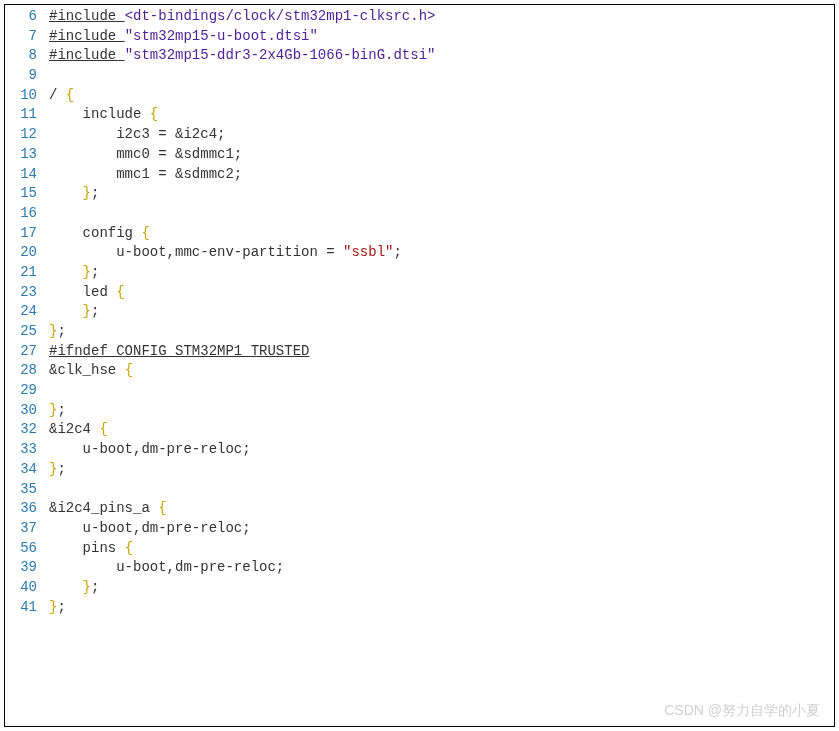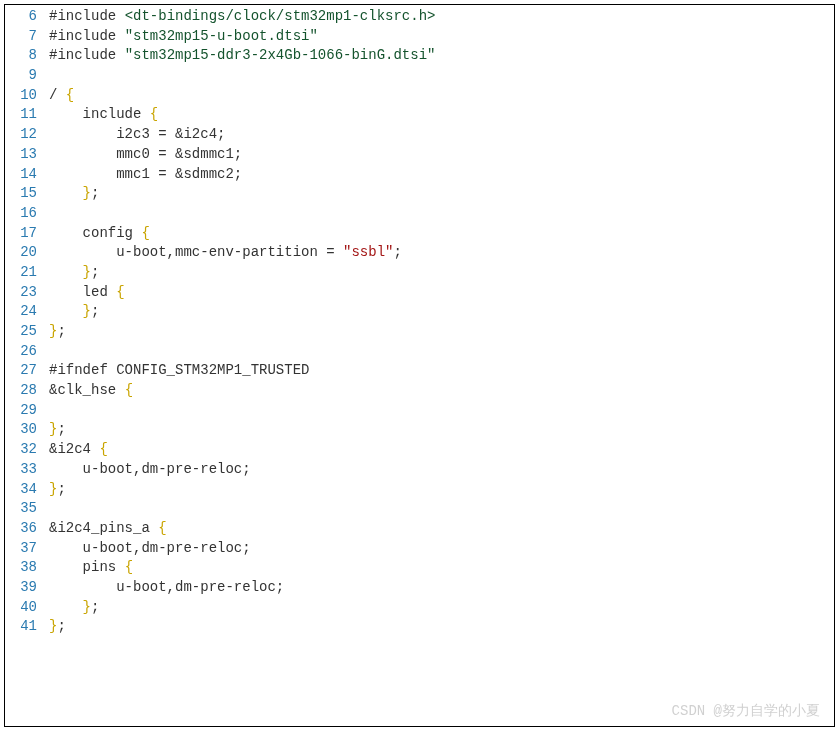--- a/index.html
+++ b/index.html
@@ -32,32 +32,32 @@
     width: 44px;
     text-align: right;
     padding-right: 12px;
     color: #2a7ab0;
     font-weight: 400;
     flex-shrink: 0;
   }
   .code {
     color: #333;
   }
-  .tok-pp   { color: #333; }
-  .tok-inc  { color: #14532d; }
+  .tok-pp   { color: #333; text-decoration: underline; }
+  .tok-inc  { color: #4c1d95; }
   .tok-str  { color: #a31515; }
   .tok-id   { color: #333; }
   .tok-punc { color: #333; }
   .tok-brace{ color: #c9a400; }
   .watermark {
     position: absolute;
     right: 14px;
     bottom: 6px;
     color: rgba(120,120,120,0.35);
-    font-family: Liberation Mono, monospace;
+    font-family: Liberation Sans, sans-serif;
     font-size: 14px;
     pointer-events: none;
   }
 </style>
 </head>
 <body>
 
 <div class="frame">
   <div class="code-area" id="code-area">
       <div class="line"><span class="gutter">6</span><span class="code"><span class="tok-pp">#include </span><span class="tok-inc">&lt;dt-bindings/clock/stm32mp1-clksrc.h&gt;</span></span></div>
@@ -70,30 +70,29 @@
       <div class="line"><span class="gutter">13</span><span class="code"><span class="tok-id">        mmc0 = &amp;sdmmc1;</span></span></div>
       <div class="line"><span class="gutter">14</span><span class="code"><span class="tok-id">        mmc1 = &amp;sdmmc2;</span></span></div>
       <div class="line"><span class="gutter">15</span><span class="code"><span class="tok-id">    </span><span class="tok-brace">}</span><span class="tok-punc">;</span></span></div>
       <div class="line"><span class="gutter">16</span><span class="code"></span></div>
       <div class="line"><span class="gutter">17</span><span class="code"><span class="tok-id">    config </span><span class="tok-brace">{</span></span></div>
       <div class="line"><span class="gutter">20</span><span class="code"><span class="tok-id">        u-boot,mmc-env-partition = </span><span class="tok-str">"ssbl"</span><span class="tok-punc">;</span></span></div>
       <div class="line"><span class="gutter">21</span><span class="code"><span class="tok-id">    </span><span class="tok-brace">}</span><span class="tok-punc">;</span></span></div>
       <div class="line"><span class="gutter">23</span><span class="code"><span class="tok-id">    led </span><span class="tok-brace">{</span></span></div>
       <div class="line"><span class="gutter">24</span><span class="code"><span class="tok-id">    </span><span class="tok-brace">}</span><span class="tok-punc">;</span></span></div>
       <div class="line"><span class="gutter">25</span><span class="code"><span class="tok-id"></span><span class="tok-brace">}</span><span class="tok-punc">;</span></span></div>
-      <div class="line"><span class="gutter">26</span><span class="code"></span></div>
       <div class="line"><span class="gutter">27</span><span class="code"><span class="tok-pp">#ifndef CONFIG_STM32MP1_TRUSTED</span></span></div>
       <div class="line"><span class="gutter">28</span><span class="code"><span class="tok-id">&amp;clk_hse </span><span class="tok-brace">{</span></span></div>
       <div class="line"><span class="gutter">29</span></div>
       <div class="line"><span class="gutter">30</span><span class="code"><span class="tok-brace">}</span><span class="tok-punc">;</span></span></div>
       <div class="line"><span class="gutter">32</span><span class="code"><span class="tok-id">&amp;i2c4 </span><span class="tok-brace">{</span></span></div>
       <div class="line"><span class="gutter">33</span><span class="code"><span class="tok-id">    u-boot,dm-pre-reloc;</span></span></div>
       <div class="line"><span class="gutter">34</span><span class="code"><span class="tok-brace">}</span><span class="tok-punc">;</span></span></div>
       <div class="line"><span class="gutter">35</span><span class="code"></span></div>
       <div class="line"><span class="gutter">36</span><span class="code"><span class="tok-id">&amp;i2c4_pins_a </span><span class="tok-brace">{</span></span></div>
       <div class="line"><span class="gutter">37</span><span class="code"><span class="tok-id">    u-boot,dm-pre-reloc;</span></span></div>
-      <div class="line"><span class="gutter">38</span><span class="code"><span class="tok-id">    pins </span><span class="tok-brace">{</span></span></div>
+      <div class="line"><span class="gutter">56</span><span class="code"><span class="tok-id">    pins </span><span class="tok-brace">{</span></span></div>
       <div class="line"><span class="gutter">39</span><span class="code"><span class="tok-id">        u-boot,dm-pre-reloc;</span></span></div>
       <div class="line"><span class="gutter">40</span><span class="code"><span class="tok-id">    </span><span class="tok-brace">}</span><span class="tok-punc">;</span></span></div>
       <div class="line"><span class="gutter">41</span><span class="code"><span class="tok-brace">}</span><span class="tok-punc">;</span></span></div>
     </div>
   <div class="watermark">CSDN @努力自学的小夏</div>
 </div>
 
 </body></html>

